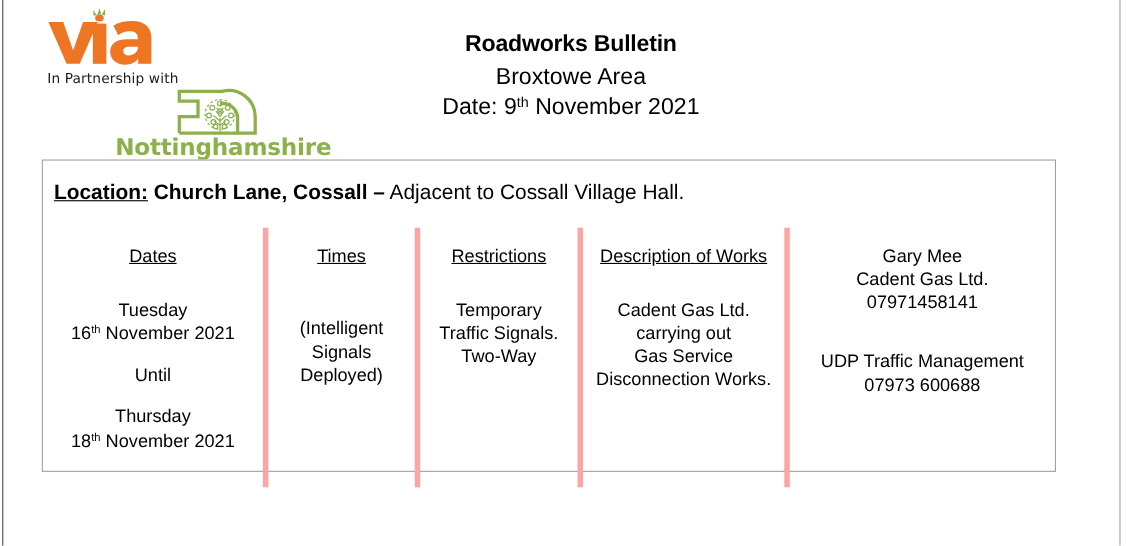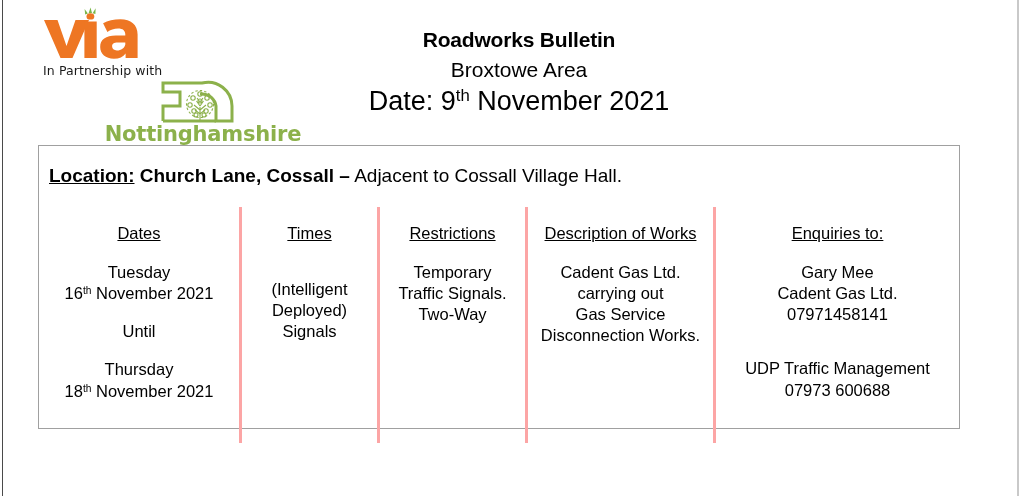--- a/index.html
+++ b/index.html
@@ -103,21 +103,21 @@
     line-height: 1.15;
     letter-spacing: -0.2px;
     margin: 0;
   }
   .bulletin-area {
     font-size: 21px;
     line-height: 1.25;
     margin: 5px 0 0 0;
   }
   .bulletin-date {
-    font-size: 27px;
+    font-size: 21px;
     line-height: 1.25;
     margin: 2px 0 0 0;
   }
   .ord {
     font-size: 0.62em;
     vertical-align: 0.52em;
     line-height: 0;
   }
 
   
@@ -151,39 +151,39 @@
     font-weight: normal;
   }
 
   .cols {
     display: flex;
     height: 236px;
     box-sizing: border-box;
   }
   .col {
     box-sizing: border-box;
-    border-left: 3px solid #fca5a5;
+    border-left: 5px solid #fca5a5;
     padding-top: 16px;
     text-align: center;
     font-size: 16.5px;
     line-height: 1.28;
   }
   .col:first-child {
     border-left: none;
   }
   .col-dates       { width: 200px; }
   .col-times       { width: 138px; }
   .col-restrictions{ width: 148px; }
   .col-description { width: 188px; }
   .col-enquiries   { width: 246px; }
 
   .col-head {
     text-decoration: underline;
     font-size: 16.5px;
-    margin-bottom: 18px;
+    margin-bottom: 28px;
     white-space: nowrap;
   }
   .col-body p {
     margin: 0;
   }
   .col-body .gap {
     height: 17px;
   }
   .col-body .gap-sm {
     height: 16px;
@@ -288,22 +288,22 @@
           <p>Thursday</p>
           <p><span>18</span><span class="ord">th</span><span> November 2021</span></p>
         </div>
       </div>
 
       <div class="col col-times">
         <div class="col-head">Times</div>
         <div class="col-body">
           <div class="gap"></div>
           <p>(Intelligent</p>
+          <p>Signals</p>
           <p>Deployed)</p>
-          <p>Signals</p>
         </div>
       </div>
 
       <div class="col col-restrictions">
         <div class="col-head">Restrictions</div>
         <div class="col-body">
           <p>Temporary</p>
           <p>Traffic Signals.</p>
           <p>Two-Way</p>
         </div>
@@ -313,21 +313,20 @@
         <div class="col-head">Description of Works</div>
         <div class="col-body">
           <p>Cadent Gas Ltd.</p>
           <p>carrying out</p>
           <p>Gas Service</p>
           <p>Disconnection Works.</p>
         </div>
       </div>
 
       <div class="col col-enquiries">
-        <div class="col-head">Enquiries to:</div>
         <div class="col-body">
           <p>Gary Mee</p>
           <p>Cadent Gas Ltd.</p>
           <p>07971458141</p>
           <div class="gap"></div>
           <div class="gap-sm"></div>
           <p>UDP Traffic Management</p>
           <p>07973 600688</p>
         </div>
       </div>

